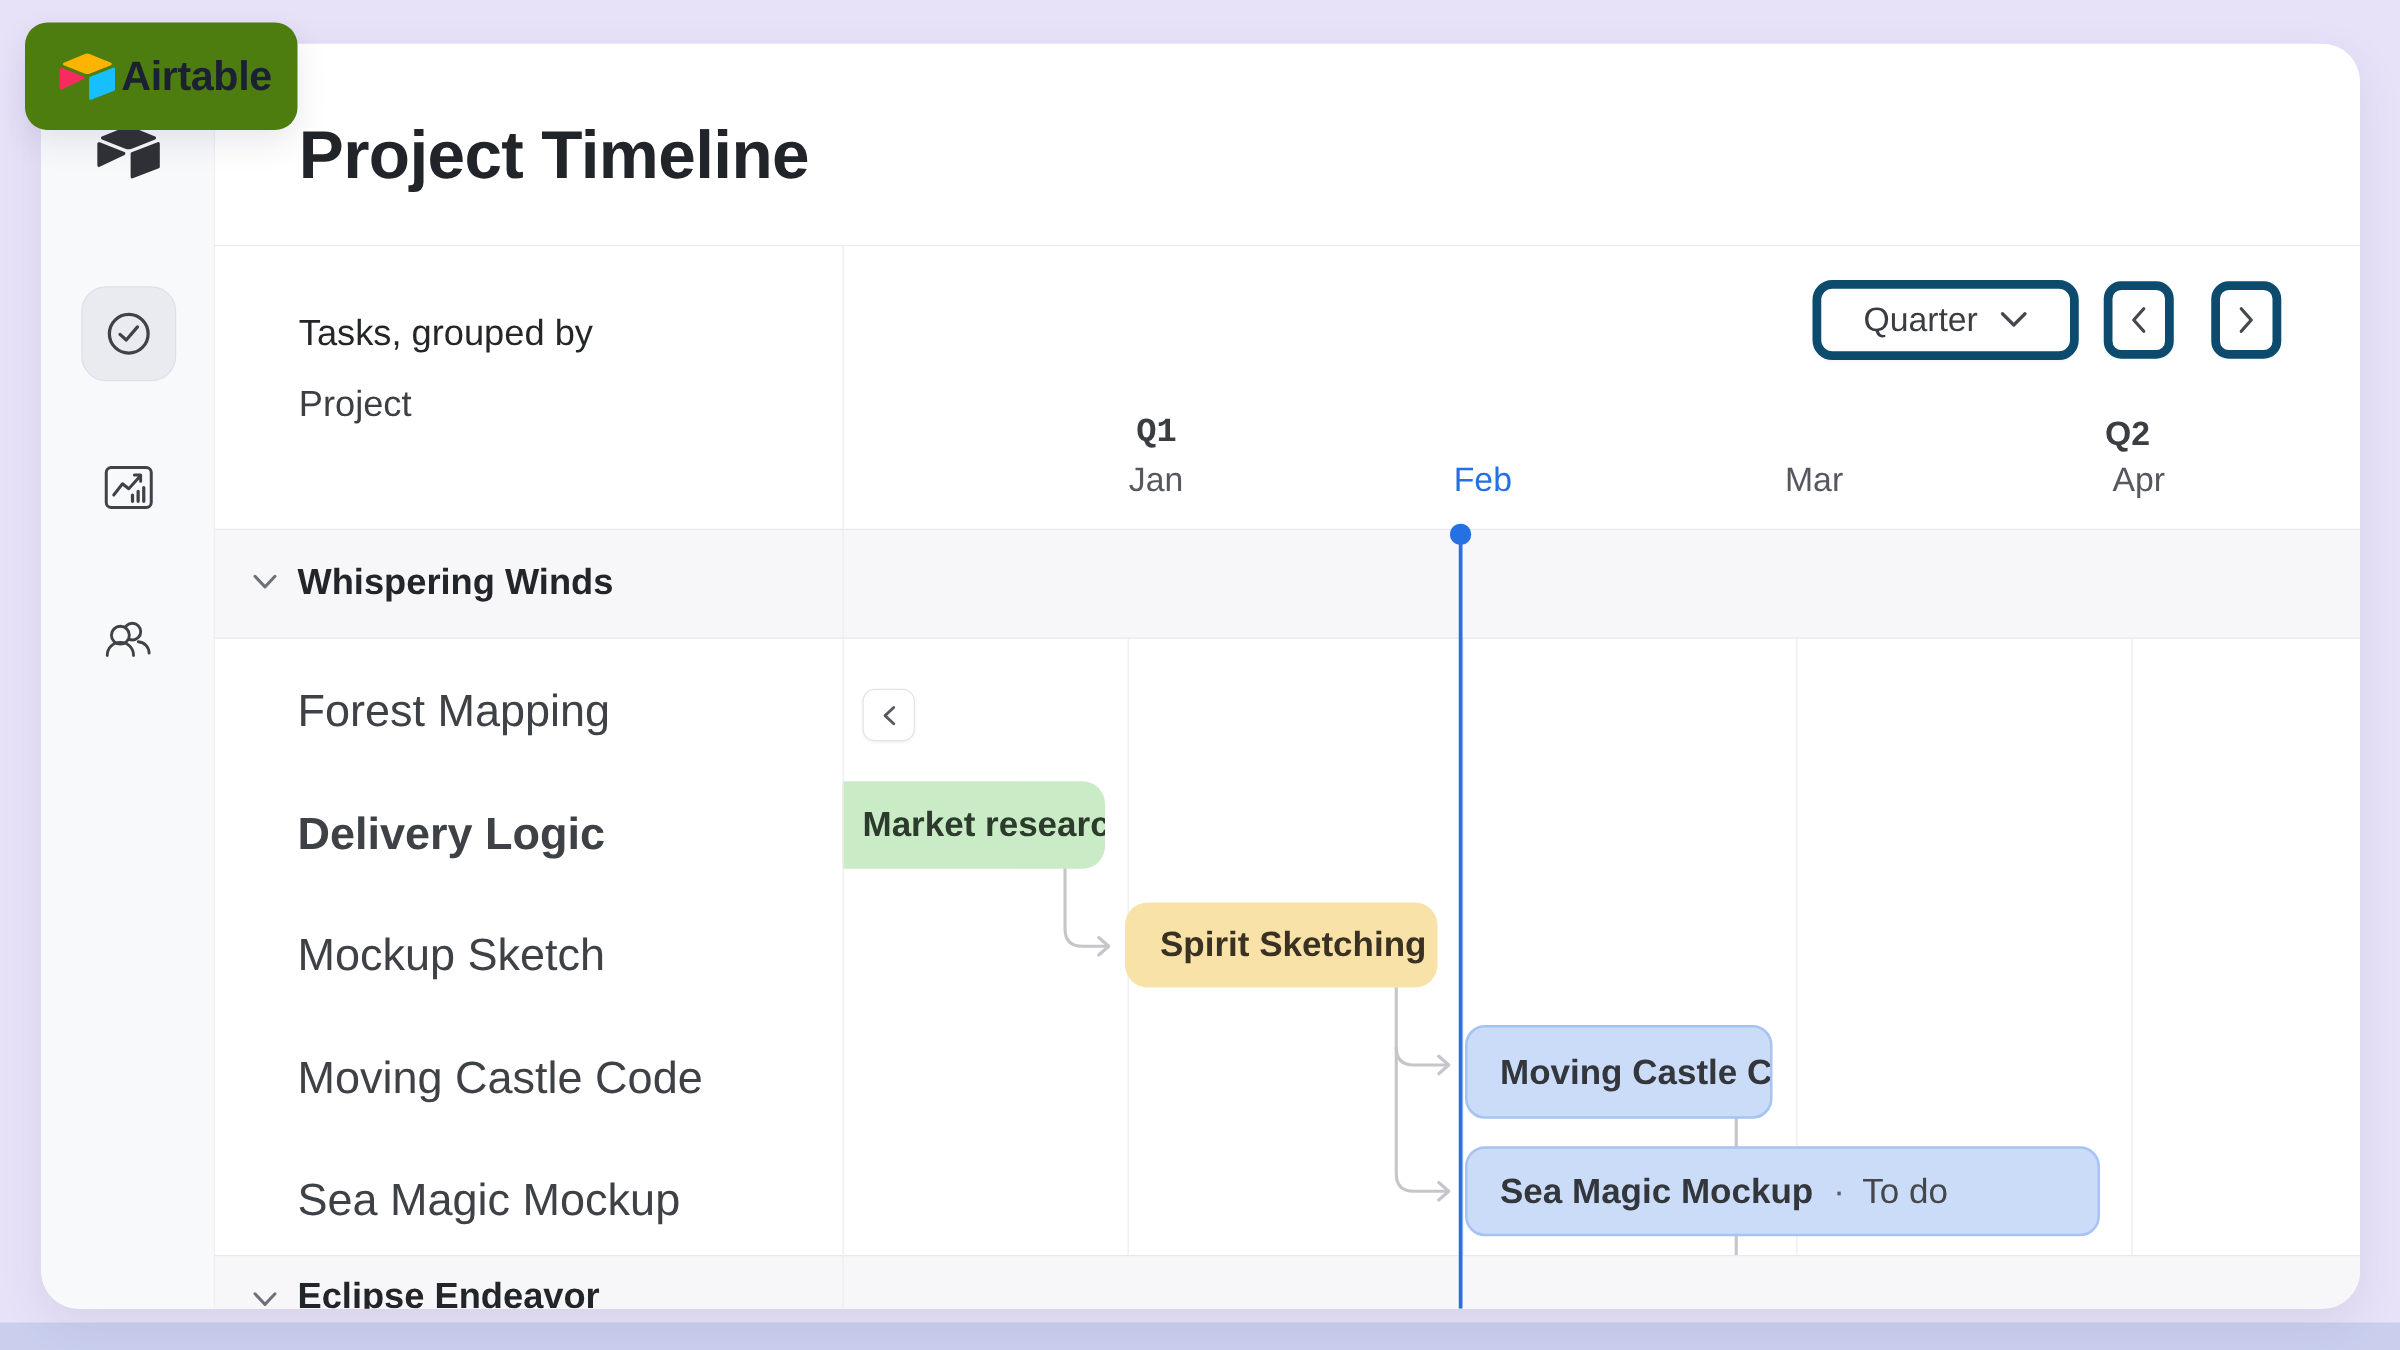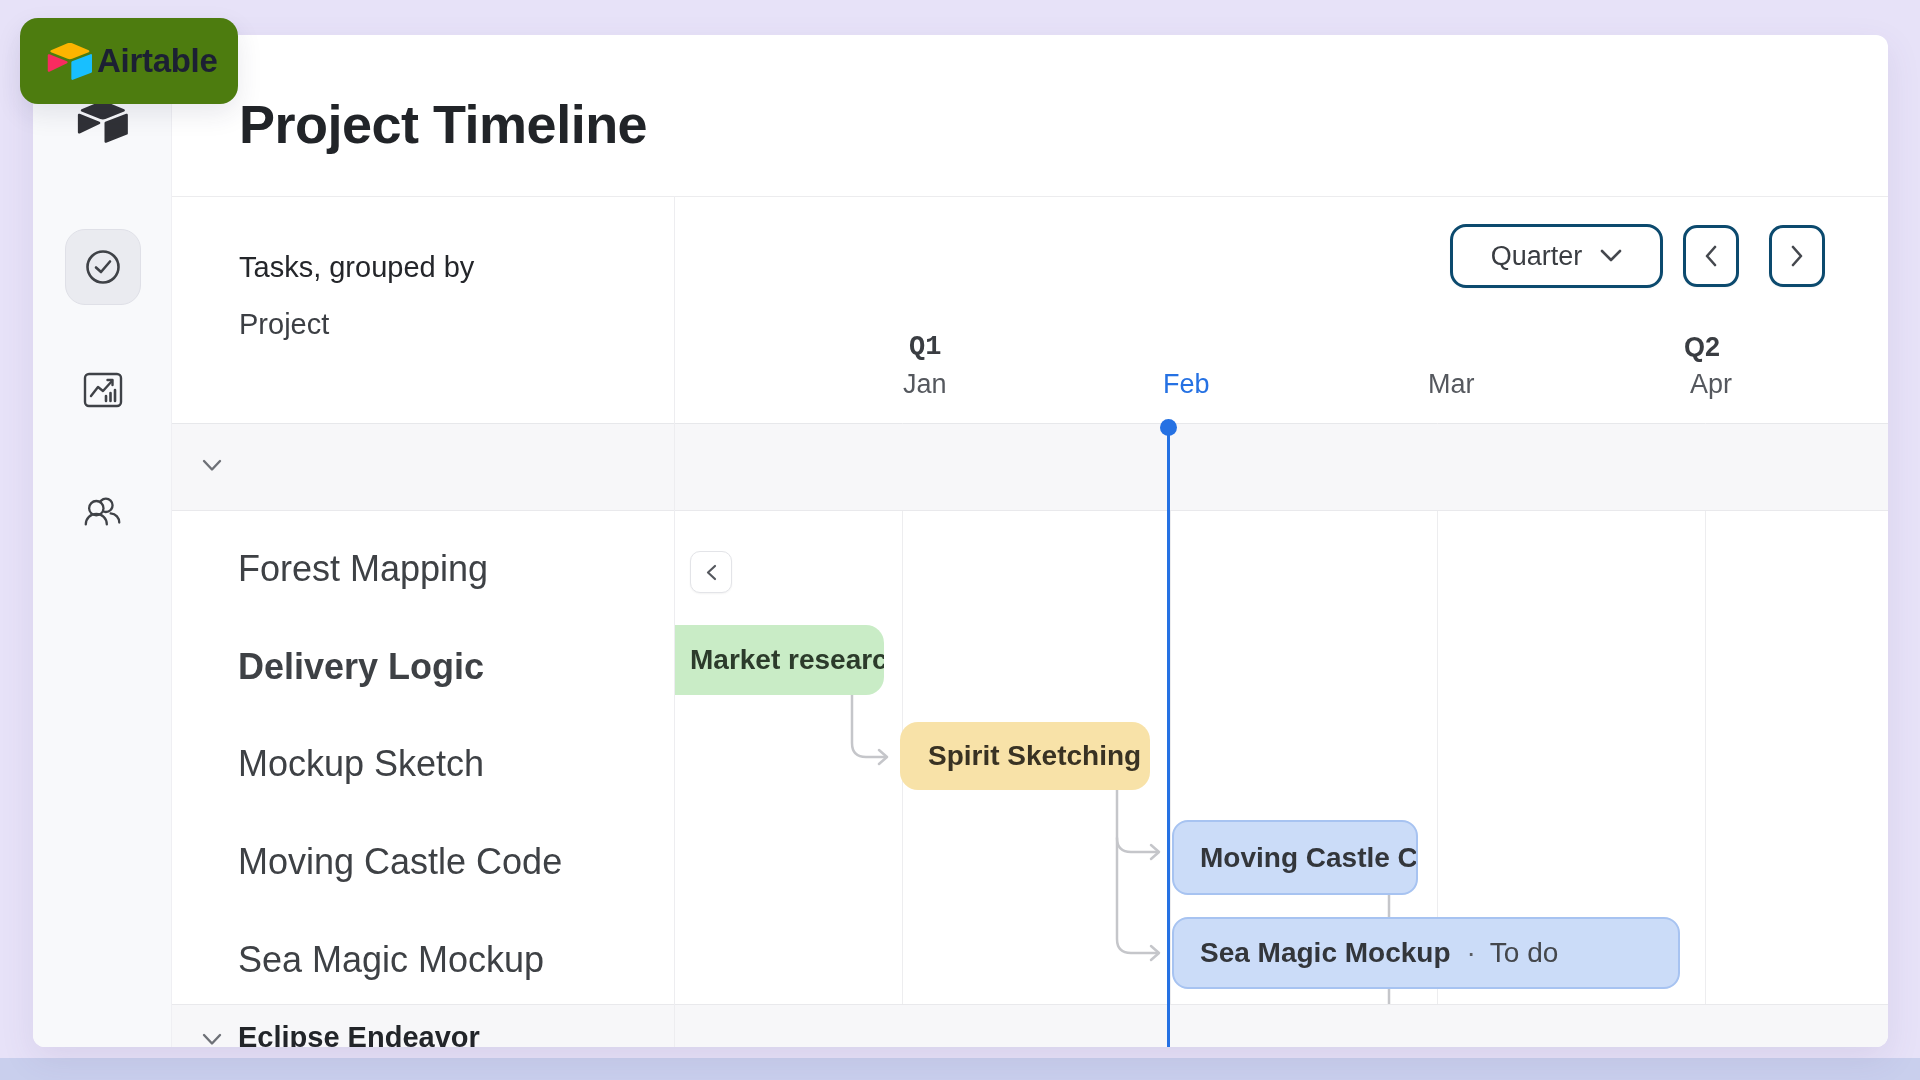--- a/index.html
+++ b/index.html
@@ -7,40 +7,40 @@
   body {
     font-family:"Liberation Sans","DejaVu Sans",sans-serif;
     background:#e7e2f8;
     position:relative; overflow:hidden;
   }
   .bottom-strip { position:absolute; left:0; bottom:0; width:1920px; height:22px; background:#c9cfed; }
 
   
   .card {
     position:absolute; left:33px; top:35px; width:1855px; height:1012px;
-    background:#ffffff; border-radius:12px; overflow:hidden;
+    background:#ffffff; border-radius:30px; overflow:hidden;
     box-shadow:0 12px 34px rgba(84,72,130,.10);
   }
 
   
   .sidebar { position:absolute; left:0; top:0; width:139px; height:100%; background:#f8f9fb; border-right:1px solid #efeff3; }
   .side-logo { position:absolute; left:41px; top:63px; width:58px; height:48px; cursor:pointer; }
   .side-btn { position:absolute; left:32px; width:76px; height:76px; border-radius:20px; display:flex; align-items:center; justify-content:center; cursor:pointer; }
   .side-btn.selected { top:194px; background:#eaebf0; border:1px solid #dfe0e7; }
   .side-plain { position:absolute; left:48px; width:44px; height:44px; display:flex; align-items:center; justify-content:center; cursor:pointer; }
 
   
   .title { position:absolute; left:206px; top:58px; font-size:54px; font-weight:700; color:#212428; letter-spacing:-.5px; }
   .header-divider { position:absolute; left:139px; top:161px; right:0; height:1px; background:#ececee; }
 
   
   .groupby { position:absolute; left:206px; top:204px; font-size:29px; line-height:57px; }
   .groupby .l1 { font-weight:400; color:#24262a; }
   .groupby .l2 { font-weight:400; color:#3c3f44; }
-  .btn { position:absolute; background:#fff; border:3px solid #0c4a6e; border-radius:14px;
+  .btn { position:absolute; background:#fff; border:7px solid #0c4a6e; border-radius:14px;
          display:flex; align-items:center; justify-content:center; gap:18px;
          box-shadow:0 1px 2px rgba(0,0,0,.04); cursor:pointer; color:#3a3d42; }
   .zoom-btn { left:1417px; top:189px; width:213px; height:64px; border-radius:16px; font-size:27px; }
   .nav-prev { left:1650px; top:190px; width:56px; height:62px; }
   .nav-next { left:1736px; top:190px; width:56px; height:62px; }
 
   
   .qlabel { position:absolute; top:297px; font-size:27px; font-weight:700; color:#3a3d42; }
   .mlabel { position:absolute; top:334px; font-size:27px; font-weight:400; color:#55585e; }
   .mlabel.current { color:var(--accent); font-weight:500; }
@@ -197,20 +197,21 @@
       <svg width="11" height="17" viewBox="0 0 11 17">
         <path d="M9 2 L2 8.5 L9 15" fill="none" stroke="#55585e" stroke-width="2.2" stroke-linecap="round" stroke-linejoin="round"></path>
       </svg>
     </div>
   </div>
 
   <div class="group-row first">
     <svg class="group-chevron" style="top:35px;" width="20" height="13" viewBox="0 0 20 13">
       <path d="M2 2 L10 10.5 L18 2" fill="none" stroke="#6e7177" stroke-width="2.4" stroke-linecap="round" stroke-linejoin="round"></path>
     </svg>
+    <div class="group-name" style="top:26px;">Whispering Winds</div>
   </div>
 
   <div class="group-row last">
     <svg class="group-chevron" style="top:28px;" width="20" height="13" viewBox="0 0 20 13">
       <path d="M2 2 L10 10.5 L18 2" fill="none" stroke="#6e7177" stroke-width="2.4" stroke-linecap="round" stroke-linejoin="round"></path>
     </svg>
     <div class="group-name" style="top:16px;">Eclipse Endeavor</div>
   </div>
 
   <div class="panel-divider"></div>

